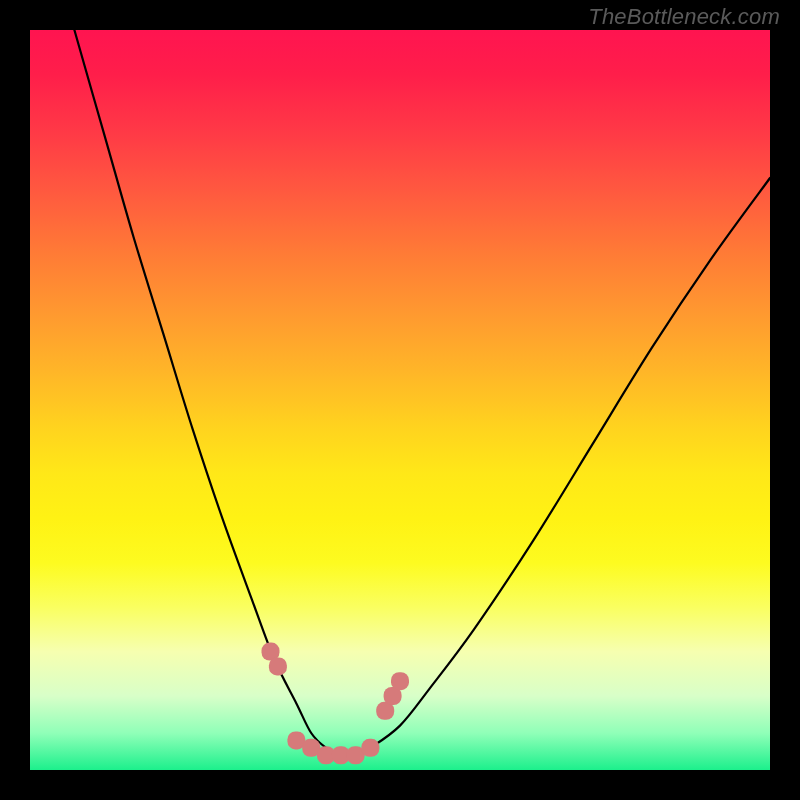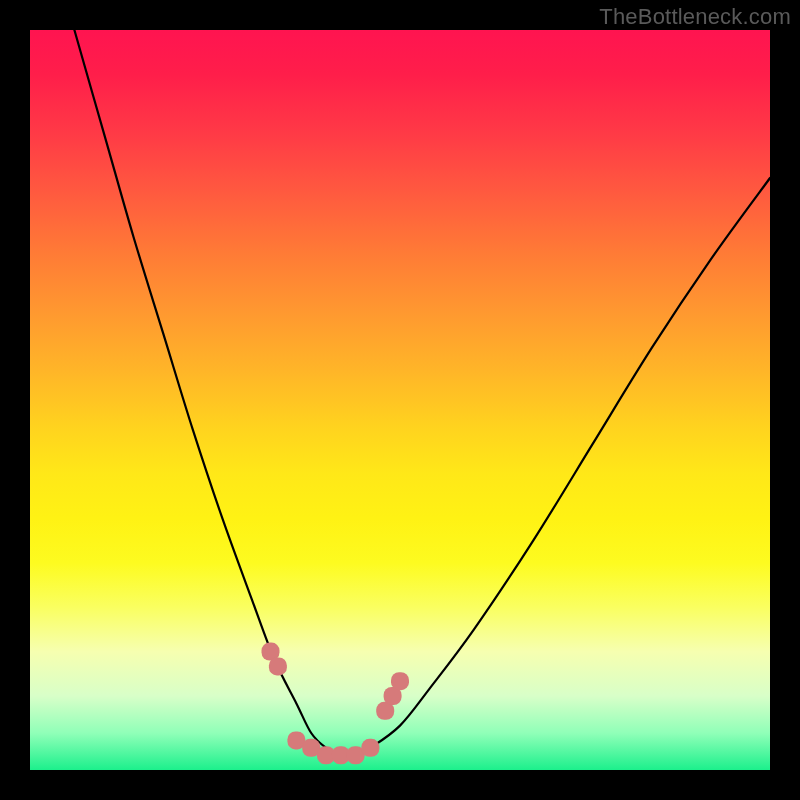--- a/index.html
+++ b/index.html
@@ -28,26 +28,27 @@
       #fdfb20 72%,
       #faff60 78%,
       #f6ffb0 84%,
       #d8ffc8 90%,
       #90ffb8 95%,
       #1cf08c 100%
     );
   }
   .watermark {
     position: absolute;
-    top: 4px; right: 9px;
+    top: 4px; right: 20px;
     font-family: Arial, Helvetica, sans-serif;
     font-size: 22px;
     font-weight: 400;
     color: #5a5a5a;
     letter-spacing: 0.2px;
+    font-style: italic;
   }
   svg.curve {
     position: absolute;
     left: 0; top: 0;
     width: 740px; height: 740px;
     overflow: visible;
   }
 </style>
 </head>
 <body>

